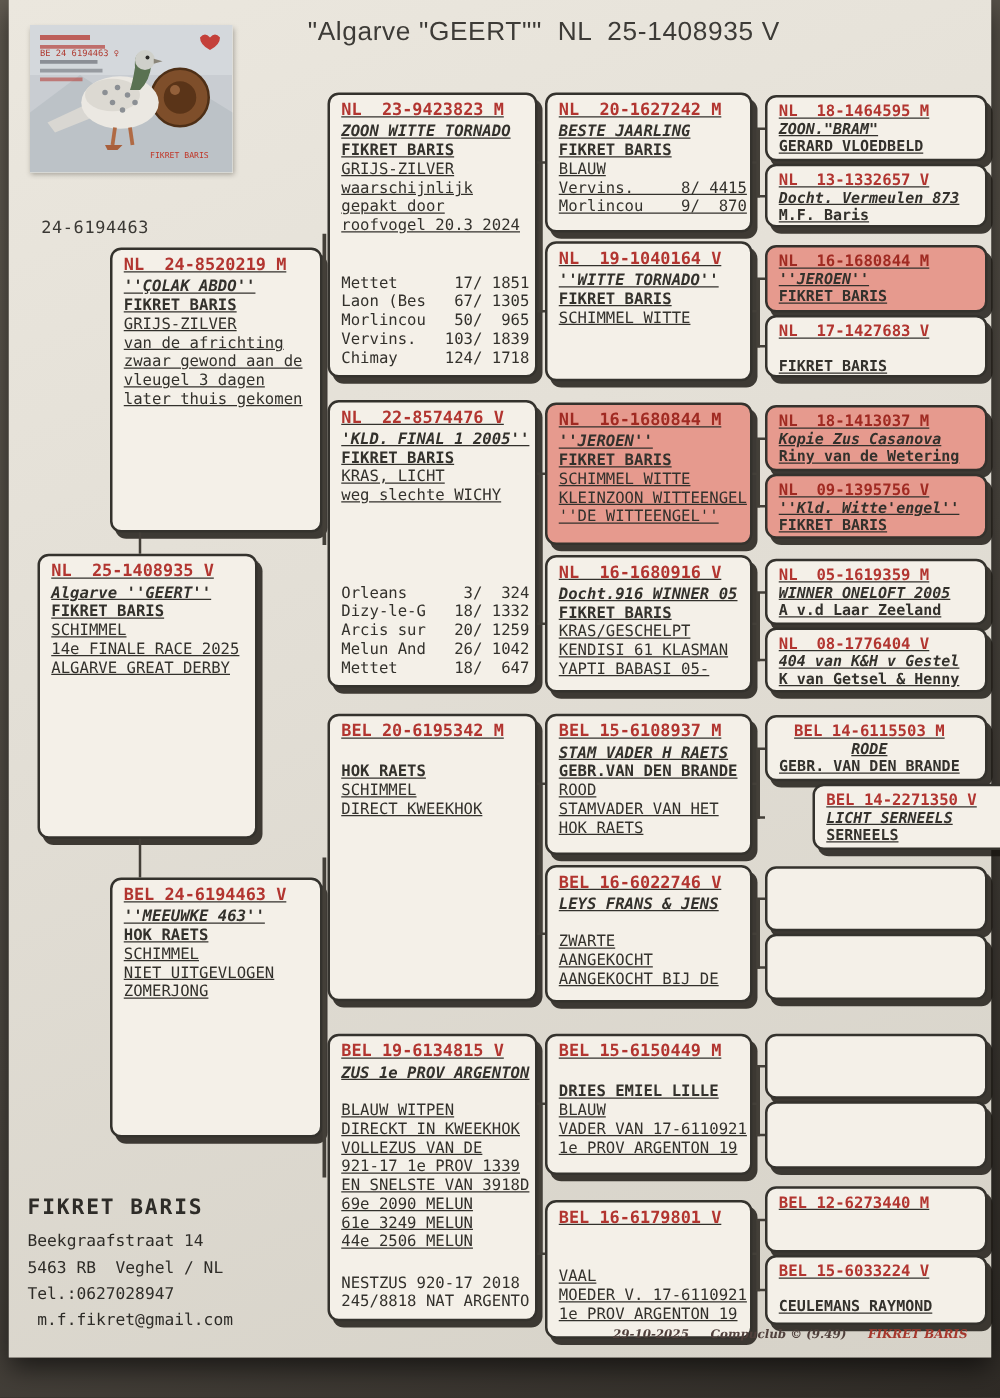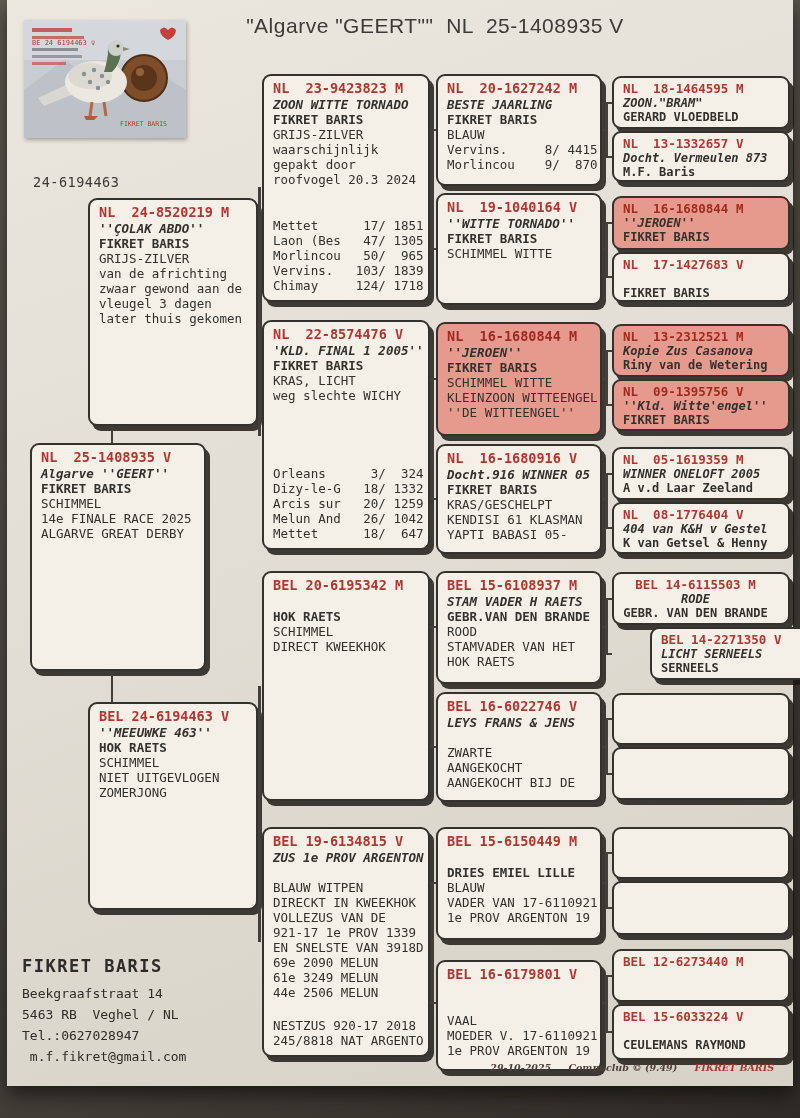--- a/index.html
+++ b/index.html
@@ -10,21 +10,21 @@
          background:linear-gradient(160deg,#ebe7de 0%,#e2ded5 45%,#d6d2c8 100%);
          box-shadow:0 8px 20px rgba(0,0,0,.6);}
   .title{position:absolute;left:195px;top:14px;width:480px;text-align:center;
          font-family:"Liberation Sans",sans-serif;font-size:21px;color:#3d3b37;
          white-space:pre;letter-spacing:.5px;}
   .photo{position:absolute;left:24px;top:20px;width:162px;height:118px;
          box-shadow:1px 2px 4px rgba(40,36,30,.35);}
   .photo-caption{position:absolute;left:33px;top:174px;font-size:13.5px;color:#3a3834;letter-spacing:.5px;}
   .box{position:absolute;box-sizing:border-box;background:#f4f0e8;border:2px solid #34322d;
        border-radius:9px;box-shadow:4px 5px 0 rgba(24,21,16,.82);
-       padding:4px 20px 4px 9px;color:#33312c;font-size:12.5px;line-height:15px;}
+       padding:4px 20px 4px 9px;color:#33312c;font-size:12.5px;line-height:15px;text-decoration:underline;}
   .box.pink{background:#e69a8e;}
   .ring{font-weight:bold;font-size:13.5px;line-height:17px;min-height:17px;color:#b23530;white-space:pre;}
   .pink .ring{color:#a02a22;}
   .bname{font-style:italic;font-weight:bold;white-space:pre;min-height:15px;}
   .owner{font-weight:bold;white-space:pre;min-height:15px;}
   .lines,.races{white-space:pre;}
   .races-bottom{position:absolute;left:9px;bottom:7px;}
   .box.small{font-size:12px;line-height:14px;padding-top:3px;}
   .box.small .ring{font-size:12.5px;line-height:15px;min-height:15px;}
   .box.small .bname,.box.small .owner{min-height:14px;}
@@ -110,21 +110,21 @@
       </div>
       <div class="box" style="left: 262px; top: 74px; width: 168px; height: 228px;">
         <div class="ring">NL  23-9423823 M</div>
         <div class="bname">ZOON WITTE TORNADO</div>
         <div class="owner">FIKRET BARIS</div>
         <div class="lines">GRIJS-ZILVER
 waarschijnlijk
 gepakt door
 roofvogel 20.3 2024</div>
         <div class="races races-bottom">Mettet      17/ 1851
-Laon (Bes   47/ 1305
+Laon (Bes   67/ 1305
 Morlincou   50/  965
 Vervins.   103/ 1839
 Chimay     124/ 1718</div>
       </div>
       <div class="box" style="left: 262px; top: 320px; width: 168px; height: 230px;">
         <div class="ring">NL  22-8574476 V</div>
         <div class="bname">'KLD. FINAL 1 2005''</div>
         <div class="owner">FIKRET BARIS</div>
         <div class="lines">KRAS, LICHT
 weg slechte WICHY</div>
@@ -232,21 +232,21 @@
         <div class="ring">NL  16-1680844 M</div>
         <div class="bname">''JEROEN''</div>
         <div class="owner">FIKRET BARIS</div>
       </div>
       <div class="box small" style="left: 612px; top: 252px; width: 178px; height: 50px;">
         <div class="ring">NL  17-1427683 V</div>
         <div class="bname"></div>
         <div class="owner">FIKRET BARIS</div>
       </div>
       <div class="box pink small" style="left: 612px; top: 324px; width: 178px; height: 53px;">
-        <div class="ring">NL  13-2312521 M</div>
+        <div class="ring">NL  18-1413037 M</div>
         <div class="bname">Kopie Zus Casanova</div>
         <div class="owner">Riny van de Wetering</div>
       </div>
       <div class="box pink small" style="left: 612px; top: 379px; width: 178px; height: 52px;">
         <div class="ring">NL  09-1395756 V</div>
         <div class="bname">''Kld. Witte'engel''</div>
         <div class="owner">FIKRET BARIS</div>
       </div>
       <div class="box small" style="left: 612px; top: 447px; width: 178px; height: 53px;">
         <div class="ring">NL  05-1619359 M</div>

